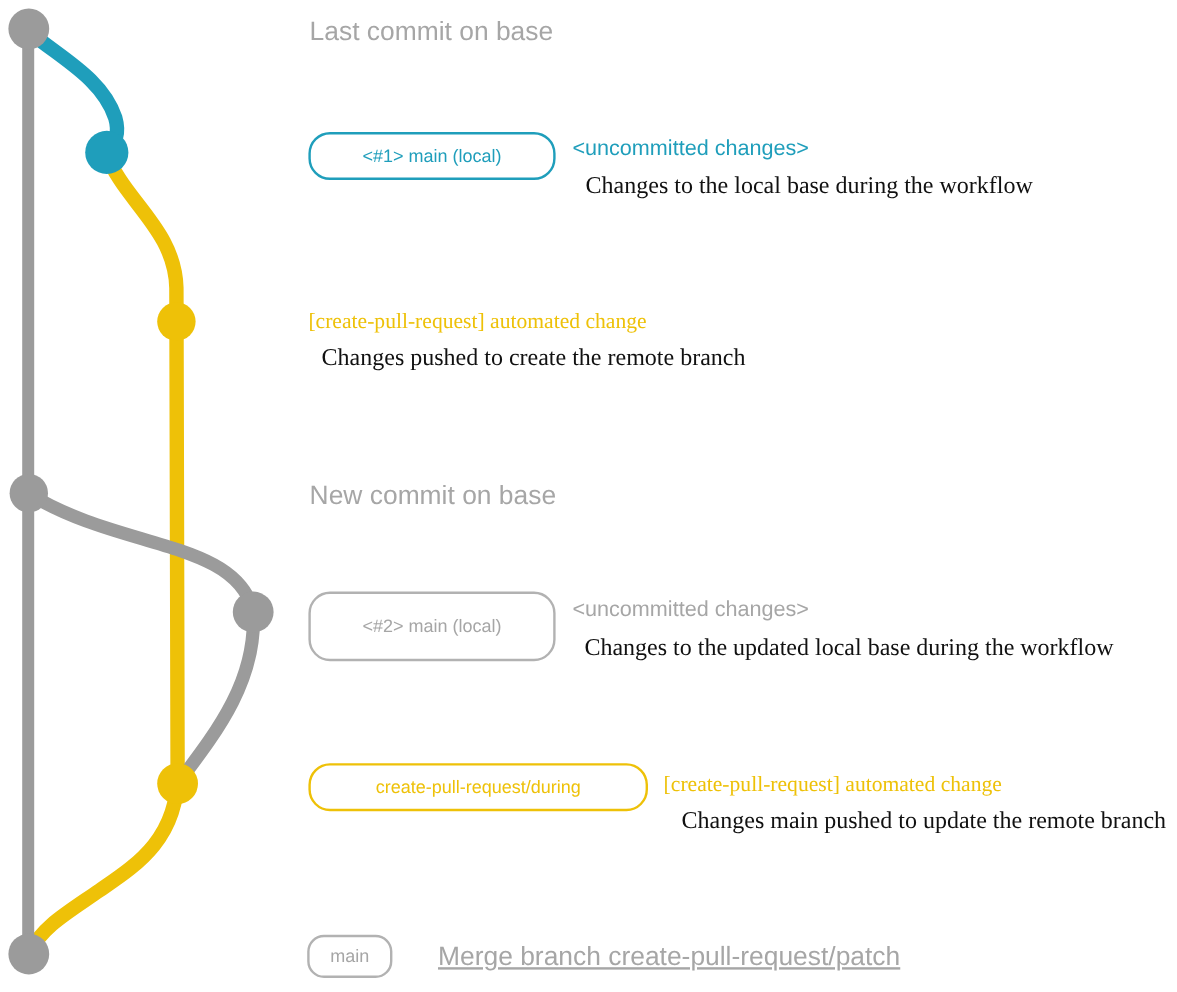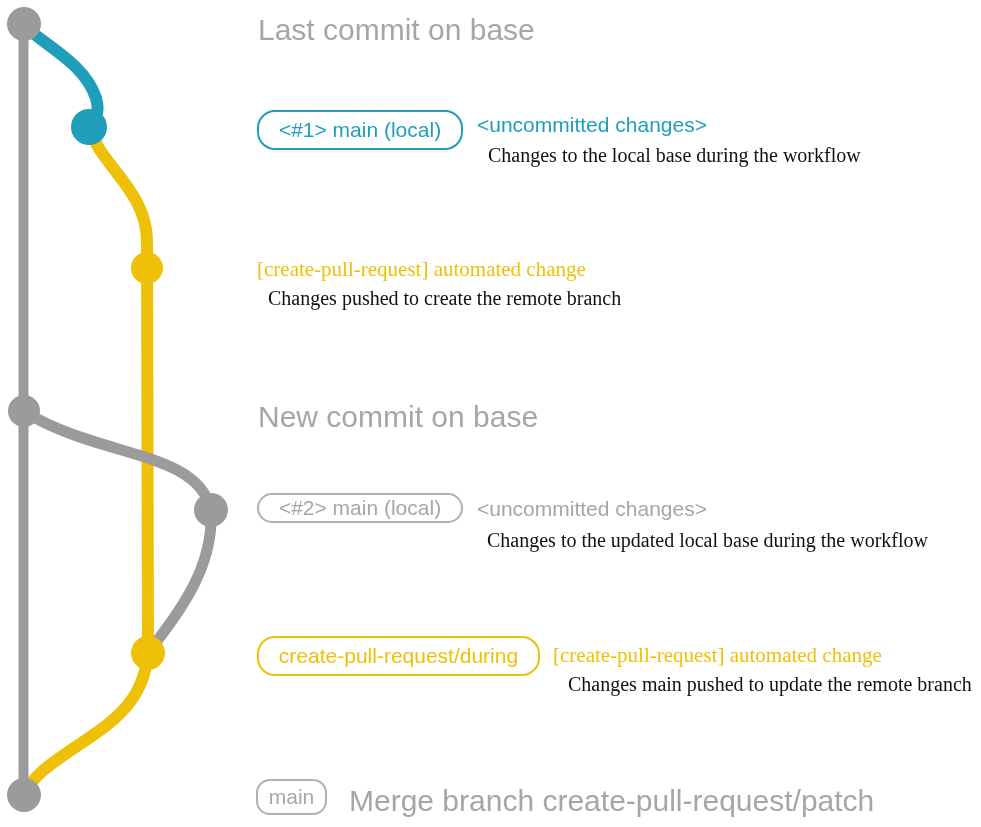--- a/index.html
+++ b/index.html
@@ -26,43 +26,43 @@
   .fill-gray     { fill: var(--color-gray); }
   .fill-blue     { fill: var(--color-blue); }
   .fill-yellow   { fill: var(--color-yellow); }
 
   .txt {
     position: absolute;
     white-space: nowrap;
     line-height: 1.15;
   }
   .label-gray {
-    font-size: 30px;
+    font-size: 22px;
     color: var(--color-gray_text);
   }
   .heading {
-    font-size: 21px;
+    font-size: 18px;
   }
   .heading-blue   { color: var(--color-blue); }
   .heading-yellow { color: var(--color-yellow); font-family: Liberation Serif, serif; }
   .heading-gray   { color: var(--color-gray_text); }
   .caption {
     font-family: "Liberation Serif", serif;
     font-size: 20px;
     color: var(--color-caption);
   }
   .badge {
     position: absolute;
     display: flex;
     align-items: center;
     justify-content: center;
     border-style: solid;
     border-width: 2px;
     border-radius: 18px;
-    font-size: 21px;
+    font-size: 15px;
     background: var(--color-background);
     box-sizing: border-box;
   }
   .badge-blue {
     border-color: var(--color-blue);
     color: var(--color-blue);
   }
   .badge-gray {
     border-color: var(--color-gray_border);
     color: var(--color-gray_text);
@@ -102,24 +102,24 @@
 
   <div class="badge badge-blue" style="left:257px; top:110px; width:206px; height:40px;">&lt;#1&gt; main (local)</div>
   <div class="txt heading heading-blue" style="left:477px; top:113px;">&lt;uncommitted changes&gt;</div>
   <div class="txt caption" style="left:488px; top:144px;">Changes to the local base during the workflow</div>
 
   <div class="txt heading heading-yellow" style="left:257px; top:257px;">[create-pull-request] automated change</div>
   <div class="txt caption" style="left:268px; top:287px;">Changes pushed to create the remote branch</div>
 
   <div class="txt label-gray" style="left:258px; top:400px;">New commit on base</div>
 
-  <div class="badge badge-gray" style="left:257px; top:493px; width:206px; height:30px;">&lt;#2&gt; main (local)</div>
+  <div class="badge badge-gray" style="left:257px; top:493px; width:206px; height:58px;">&lt;#2&gt; main (local)</div>
   <div class="txt heading heading-gray" style="left:477px; top:497px;">&lt;uncommitted changes&gt;</div>
   <div class="txt caption" style="left:487px; top:529px;">Changes to the updated local base during the workflow</div>
 
   <div class="badge badge-yellow" style="left:257px; top:636px; width:283px; height:40px;">create-pull-request/during</div>
   <div class="txt heading heading-yellow" style="left:553px; top:643px;">[create-pull-request] automated change</div>
   <div class="txt caption" style="left:568px; top:673px;">Changes main pushed to update the remote branch</div>
 
   <div class="badge badge-gray" style="left:256px; top:779px; width:71px; height:36px; border-radius:14px;">main</div>
-  <div class="txt label-gray" style="left:349px; top:784px;">Merge branch create-pull-request/patch</div>
+  <div class="txt label-gray" style="left:365px; top:784px;text-decoration:underline;">Merge branch create-pull-request/patch</div>
 
 </div>
 
 </body></html>

